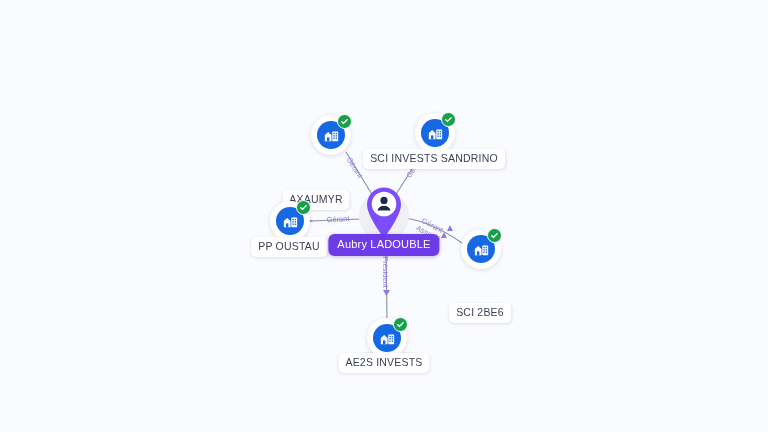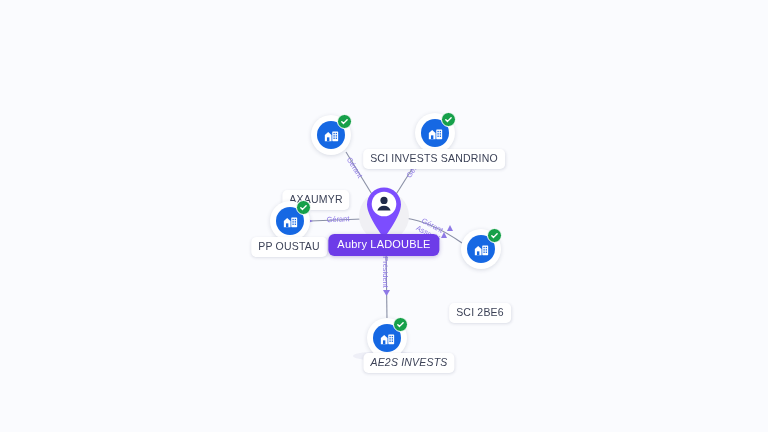--- a/index.html
+++ b/index.html
@@ -272,21 +272,21 @@
         <rect x="17.9" y="14.9" width="1.9" height="1.9" fill="#1668e3"></rect>
         <rect x="5.6" y="14.6" width="3.4" height="5.4" fill="#1668e3"></rect>
       </svg>
     </div>
     <div class="verified-badge">
       <svg width="9" height="9" viewBox="0 0 12 12">
         <path d="M2.4 6.2 L4.7 8.5 L9.5 3.6" stroke="#ffffff" stroke-width="1.9" fill="none" stroke-linecap="round" stroke-linejoin="round"></path>
       </svg>
     </div>
   </div>
-  <div class="node-label" style="left:409px; top:353px;font-style:italic;">AE2S INVESTS</div>
+  <div class="node-label" style="left:384px; top:353px;">AE2S INVESTS</div>
 
   <div class="person-node" style="left:384px; top:216px;">
     <div class="person-halo"></div>
     <div class="person-pin">
       <svg width="40" height="54" viewBox="0 0 40 54">
         <path d="M20 53 C20 53 3 31.5 3 19.5 A17 17 0 1 1 37 19.5 C37 31.5 20 53 20 53 Z" fill="#7c4dff"></path>
         <circle cx="20" cy="19" r="12.3" fill="#ffffff"></circle>
         <g fill="#1e2a4a">
           <circle cx="20" cy="15.4" r="3.6"></circle>
           <path d="M13.4 25.6 a6.9 6.9 0 0 1 13.2 0 Z"></path>

